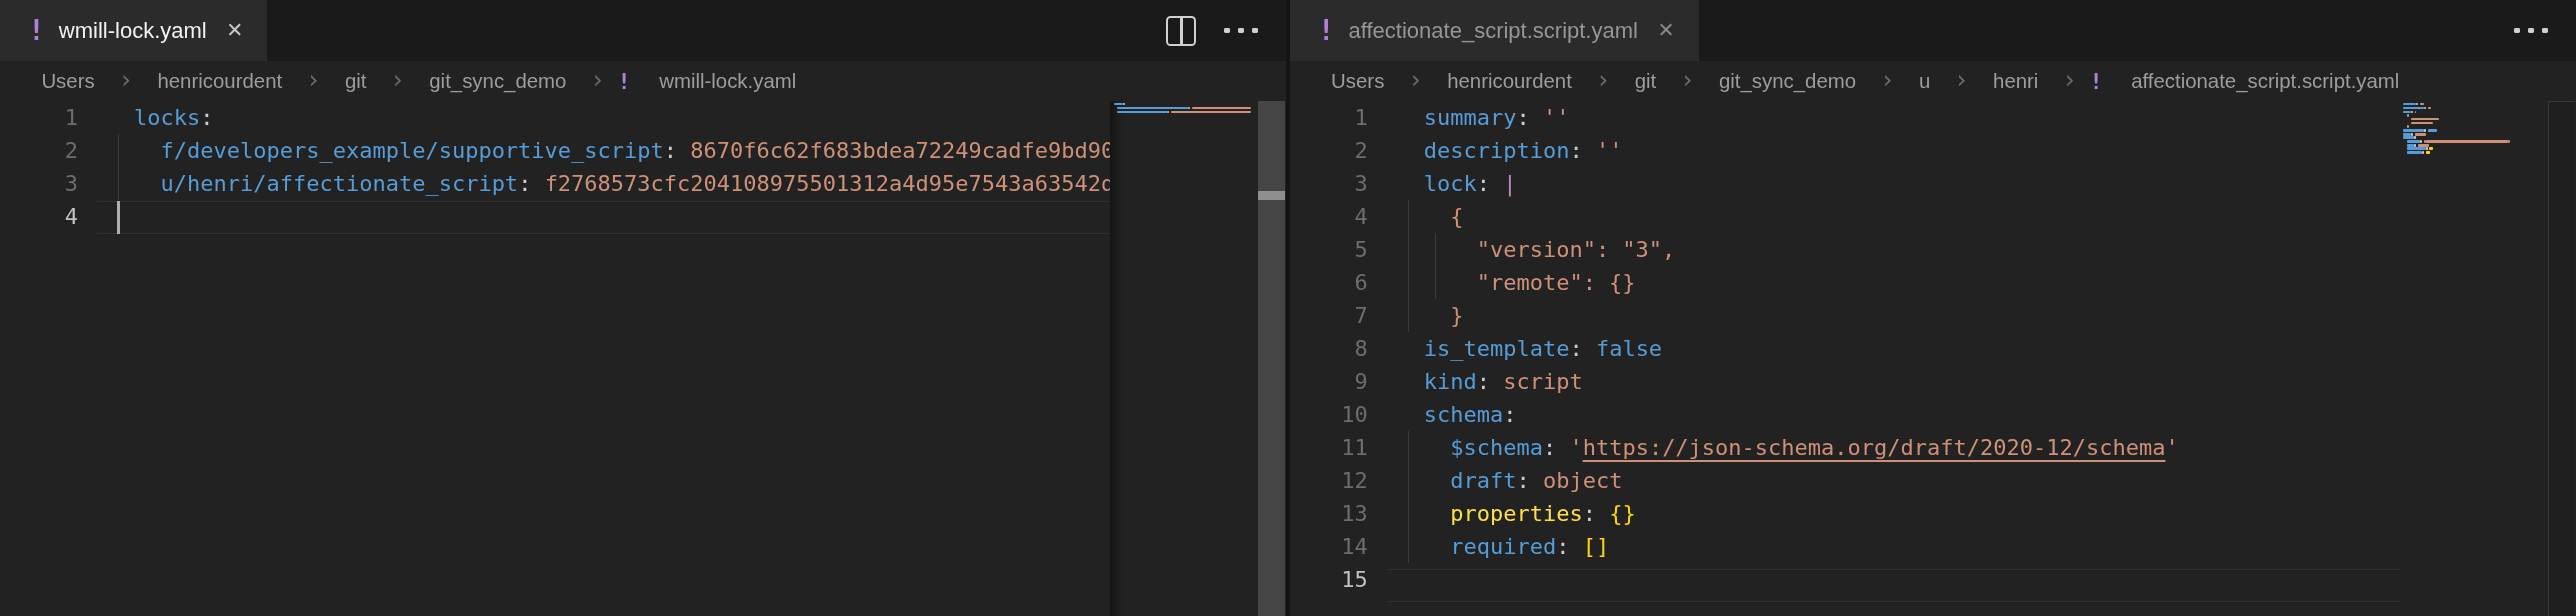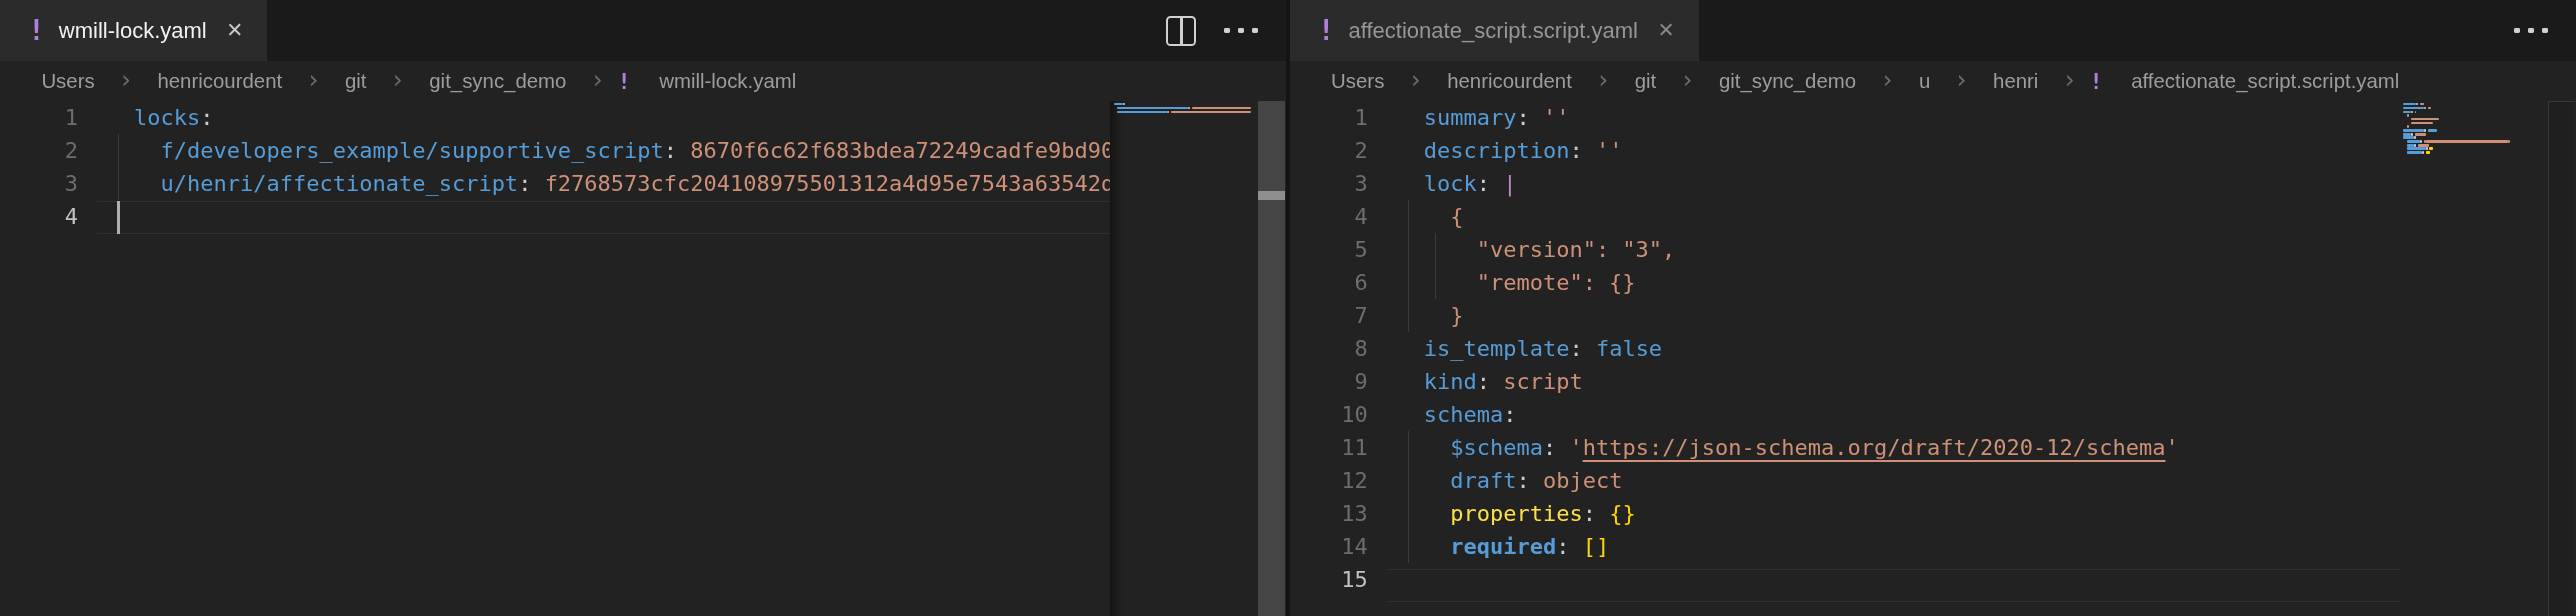--- a/index.html
+++ b/index.html
@@ -223,21 +223,21 @@
             <span class="lc"><span class="tok" style="color: rgb(204, 204, 204);">  </span><span class="tok" style="color: rgb(86, 156, 214);">draft</span><span class="tok" style="color: rgb(204, 204, 204);">:</span><span class="tok" style="color: rgb(204, 204, 204);"> </span><span class="tok" style="color: rgb(206, 145, 120);">object</span></span>
           </div>
           <div class="crow">
             <span class="ln">13</span>
             <div class="guide" style="left: 118px;"></div>
             <span class="lc"><span class="tok" style="color: rgb(204, 204, 204);">  </span><span class="tok" style="color: #fde047;">properties</span><span class="tok" style="color: rgb(204, 204, 204);">:</span><span class="tok" style="color: rgb(204, 204, 204);"> </span><span class="tok" style="color: rgb(255, 215, 0);">{}</span></span>
           </div>
           <div class="crow">
             <span class="ln">14</span>
             <div class="guide" style="left: 118px;"></div>
-            <span class="lc"><span class="tok" style="color: rgb(204, 204, 204);">  </span><span class="tok" style="color: rgb(86, 156, 214); font-weight: bold;">required</span><span class="tok" style="color: rgb(204, 204, 204);">:</span><span class="tok" style="color: rgb(204, 204, 204);"> </span><span class="tok" style="color: rgb(255, 215, 0);">[]</span></span>
+            <span class="lc"><span class="tok" style="color: rgb(204, 204, 204);">  </span><span class="tok" style="color: rgb(86, 156, 214);">required</span><span class="tok" style="color: rgb(204, 204, 204);">:</span><span class="tok" style="color: rgb(204, 204, 204);"> </span><span class="tok" style="color: rgb(255, 215, 0);">[]</span></span>
           </div>
           <div class="crow">
             <span class="ln cur">15</span>
             <span class="lc"></span>
           </div>
           <div class="curline" style="top: 468px;"></div>
         </div>
       <div class="minimap">
           <div class="mrow" style="top: 1.9px;">
             <b style="width: 13px; background: rgb(86, 156, 214);"></b>

